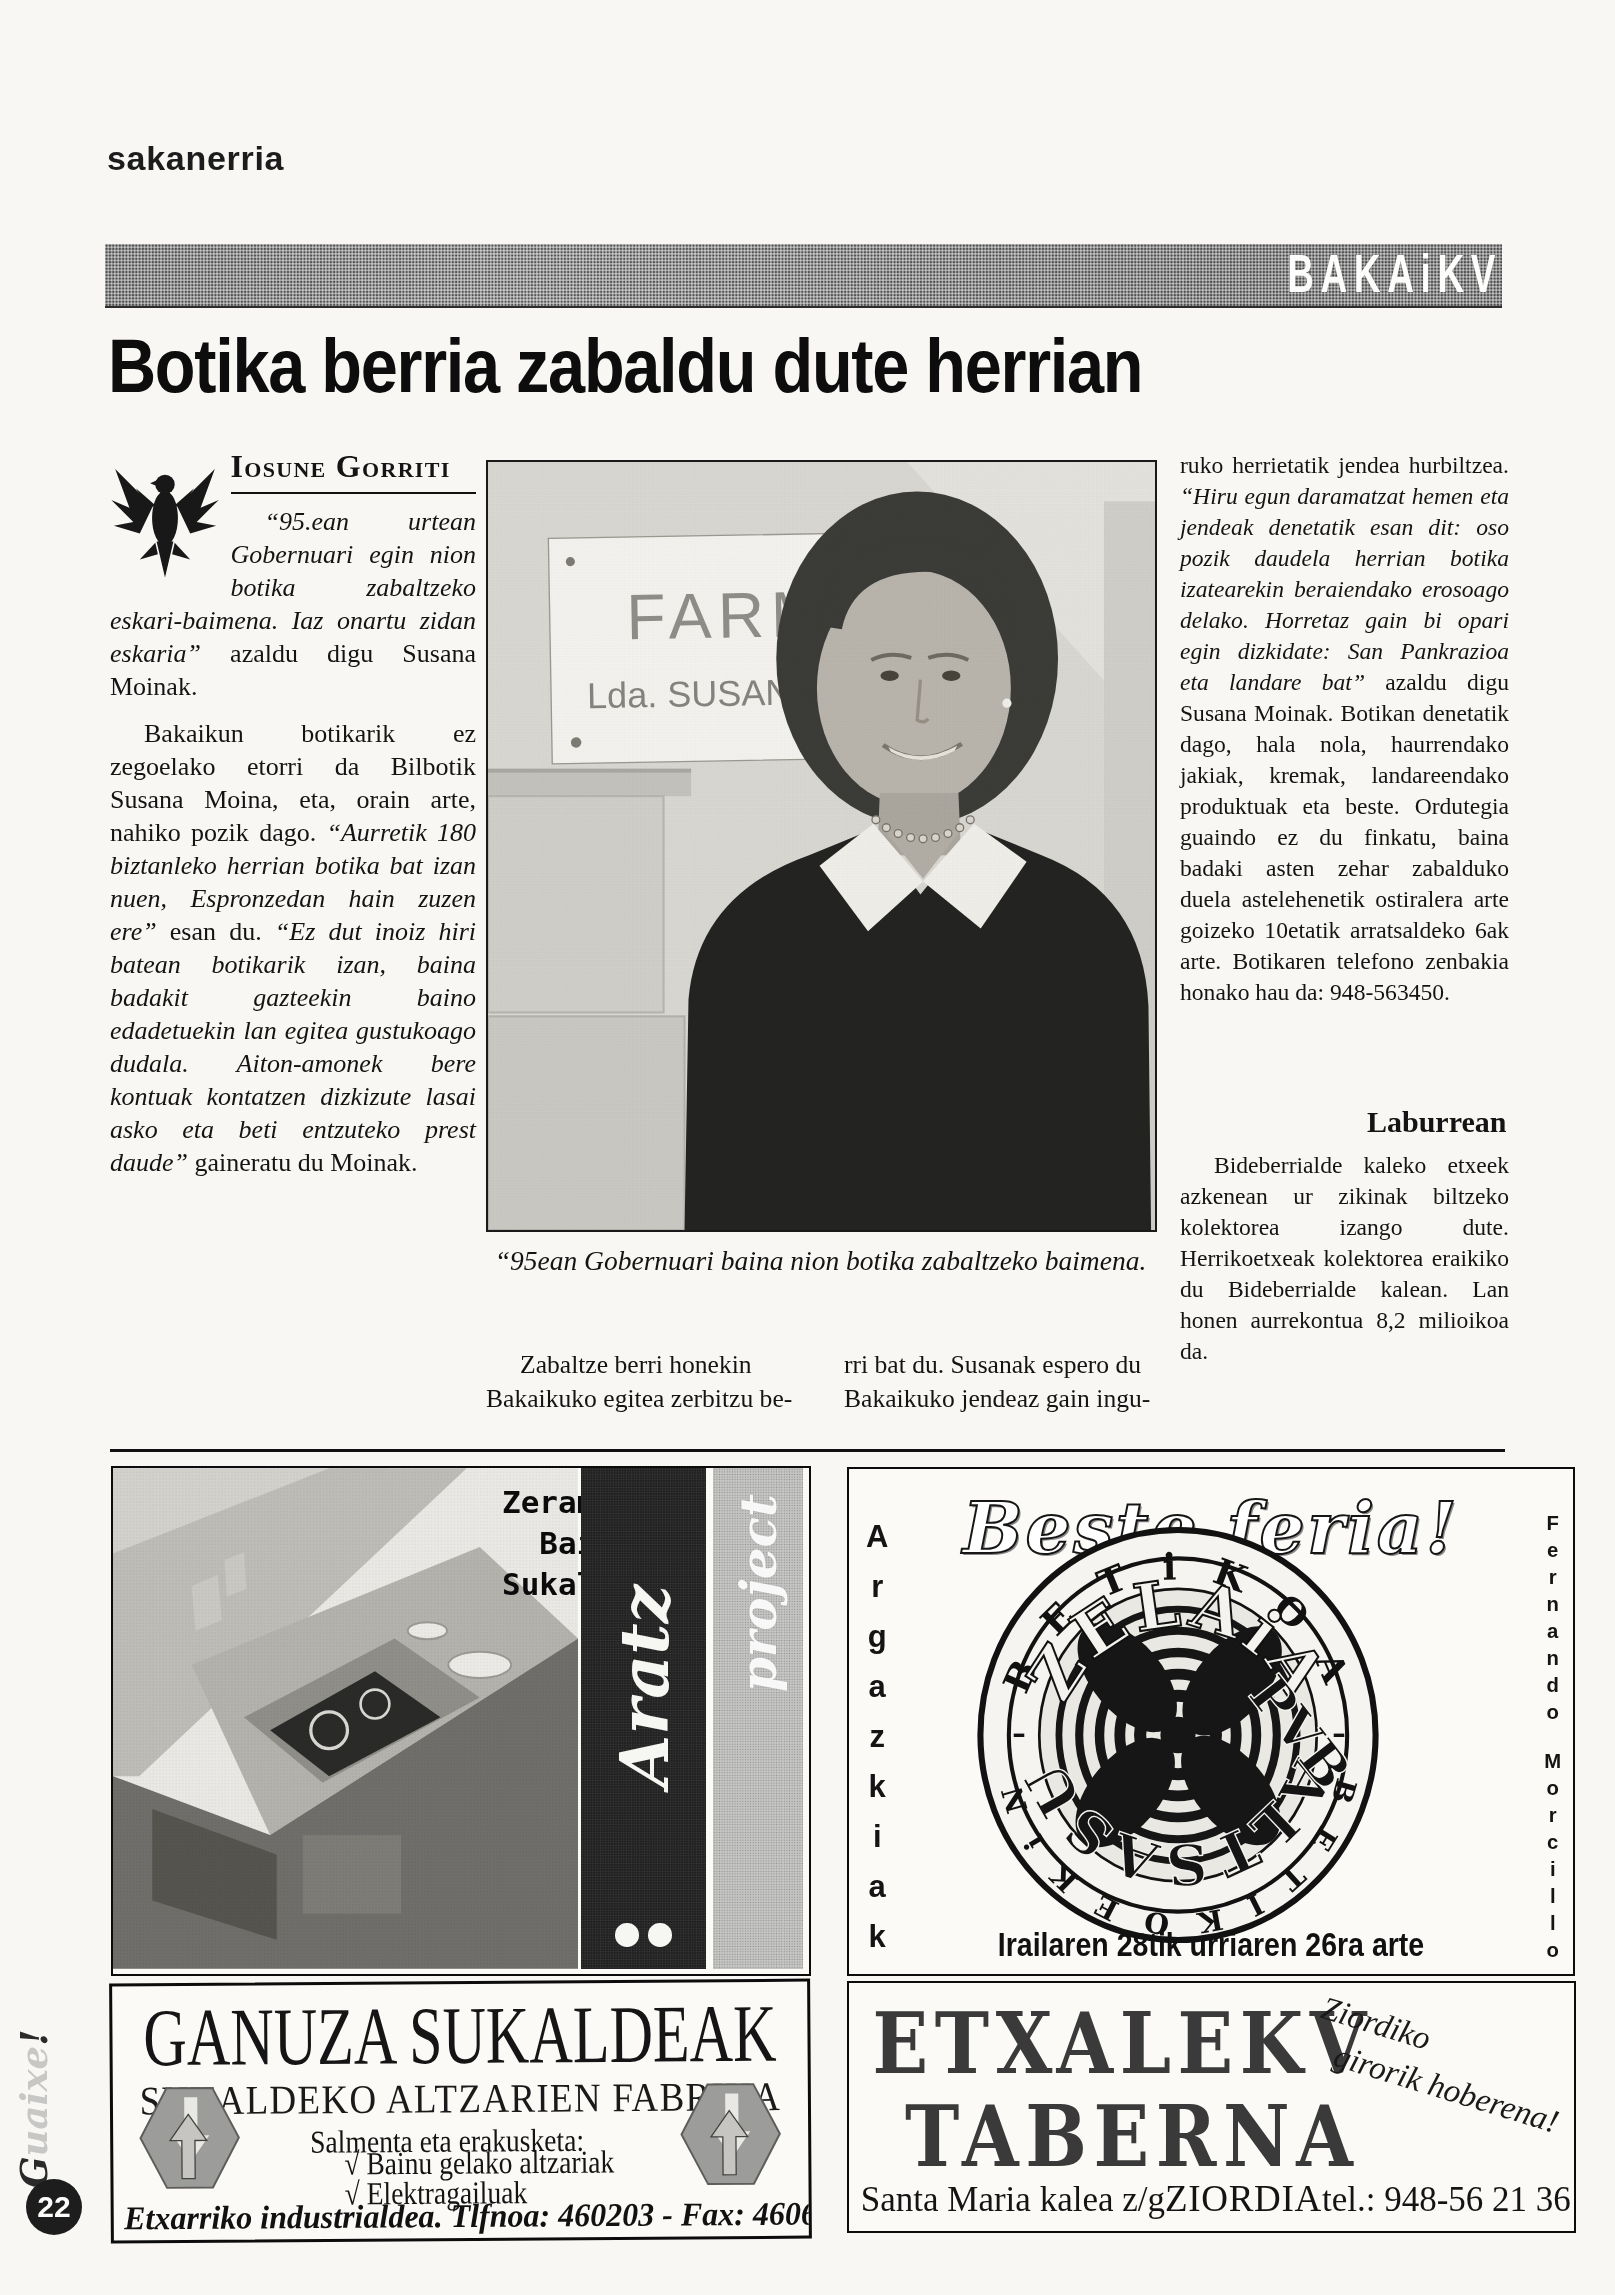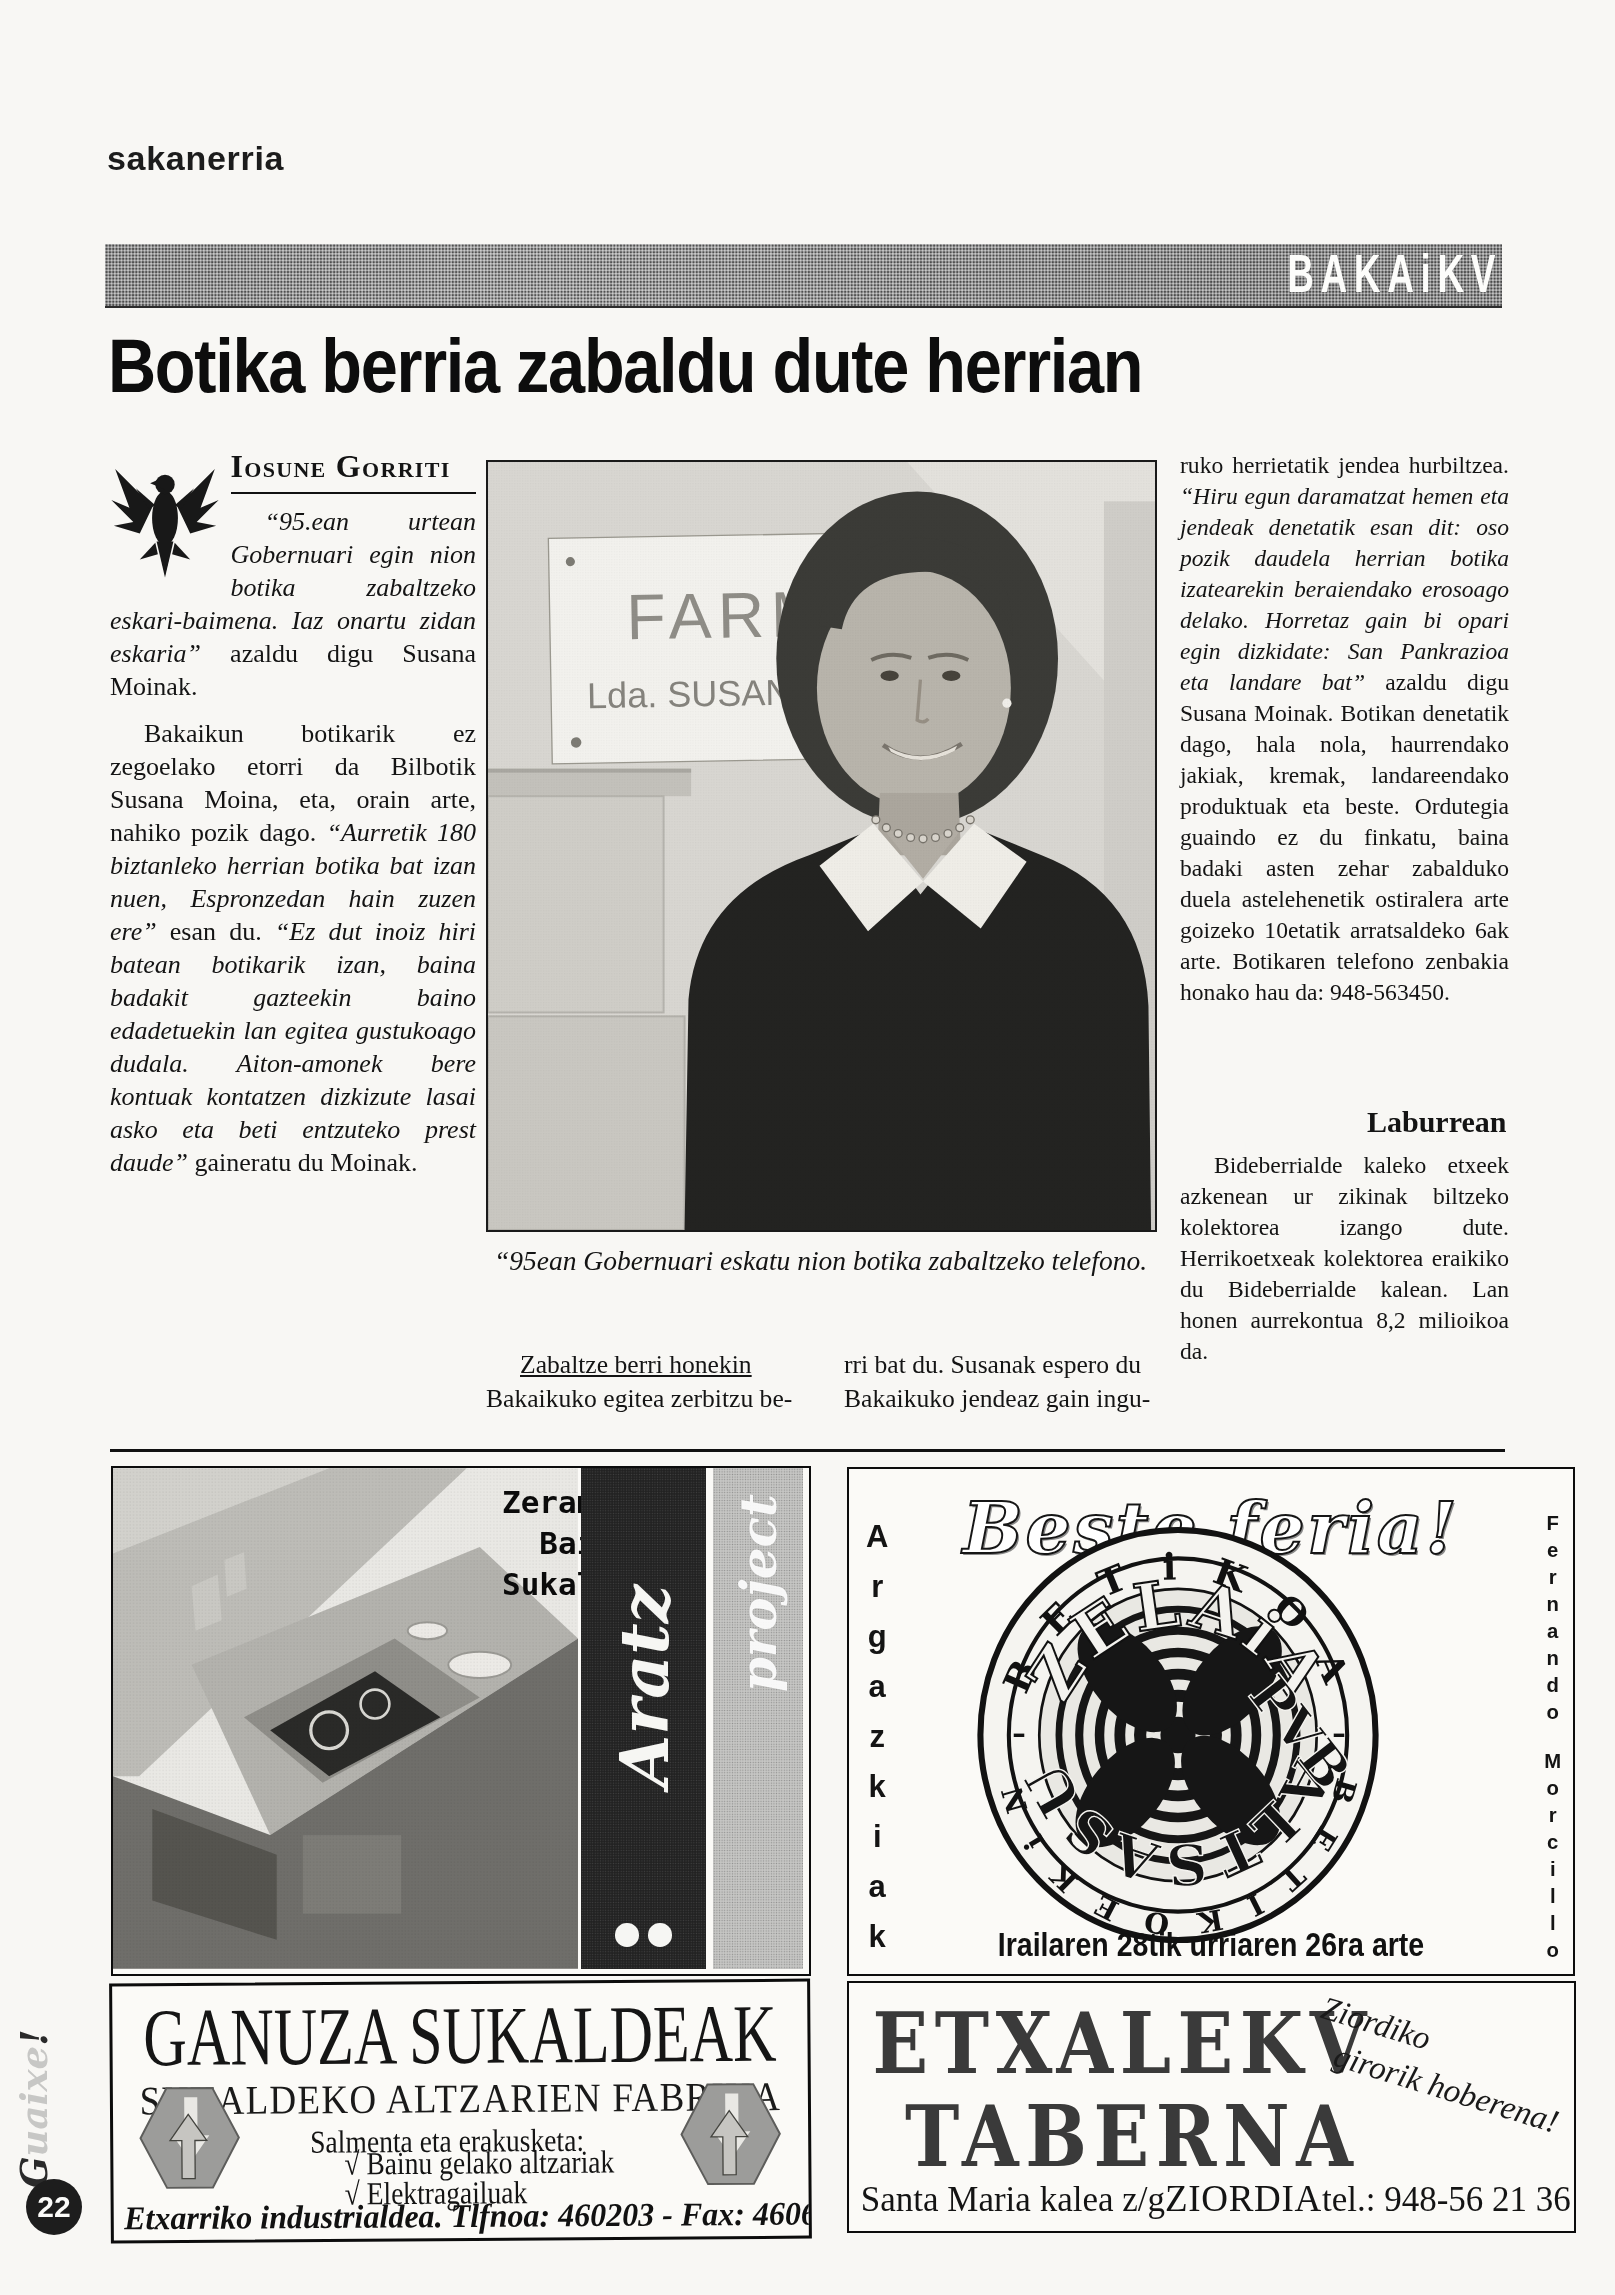--- a/index.html
+++ b/index.html
@@ -54,21 +54,21 @@
   .para.ind{text-indent:34px;}
   .photo-frame{
     left:486px;top:460px;width:667px;height:768px;
     border:2px solid #1a1a1a;background:#d6d4cf;overflow:hidden;
   }
   .caption{
     left:486px;top:1243px;width:669px;text-align:center;
     font-style:italic;font-size:27.5px;line-height:35px;
   }
   .midcol{position:absolute;font-size:25.6px;line-height:34px;width:331px;text-align:justify;}
-  .midcol .l1{text-indent:34px;text-decoration:underline;}
+  .midcol .l1{text-indent:34px;}
   .laburrean-h{
     text-align:right;font-weight:bold;font-size:30px;margin:98px 2.6px 13px 0;
   }
   .divider{left:110px;top:1449px;width:1395px;height:2.6px;background:#111;}
 
   
   .adbox{border:2.6px solid #0c0c0c;background:#fbfaf7;overflow:hidden;}
   .halftone-gray{
     background-color:#c6c6c4;
     background-image:radial-gradient(rgba(0,0,0,.28) 0.7px, transparent 0.9px);
@@ -275,21 +275,21 @@
         <circle cx="683" cy="573" r="6"></circle>
       <circle cx="702" cy="567" r="6"></circle>
         <circle cx="720" cy="558" r="6"></circle>
         <circle cx="736" cy="546" r="6"></circle>
     </g>
     <rect width="1018" height="1172" fill="url(#grain)"></rect>
   </svg>
 </div>
 
 <div class="abs caption">
-  <div>“95ean Gobernuari eskatu nion botika zabaltzeko telefono.</div>
+  <div>“95ean Gobernuari baina nion botika zabaltzeko baimena.</div>
 </div>
 
 <div class="midcol" style="left:486px;top:1348px;">
   <div class="l1">Zabaltze berri honekin</div>
   <div>Bakaikuko egitea zerbitzu be-</div>
 </div>
 <div class="midcol" style="left:844px;top:1348px;">
   <div>rri bat du. Susanak espero du</div>
   <div>Bakaikuko jendeaz gain ingu-</div>
 </div>

